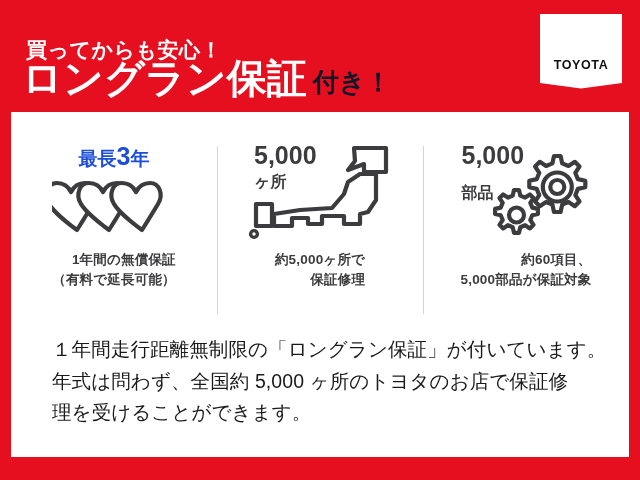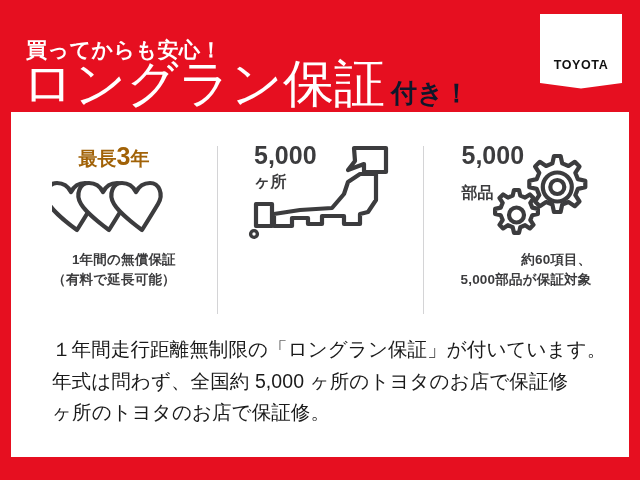--- a/index.html
+++ b/index.html
@@ -39,22 +39,22 @@
   }
   .header-title-row {
     position: absolute;
     left: 22px;
     top: 58px;
     display: flex;
     align-items: flex-end;
     white-space: nowrap;
   }
   .header-title {
-    font-size: 51px;
-    font-weight: normal;
+    font-size: 40px;
+    font-weight: bold;
     color: #ffffff;
     letter-spacing: 0px;
     line-height: 1;
   }
   .header-title-suffix {
     font-size: 26px;
     font-weight: bold;
     color: #0f172a;
     margin-left: 6px;
     padding-bottom: 3px;
@@ -163,21 +163,21 @@
     width: 150px;
     height: 110px;
   }
   .f1-label {
     position: absolute;
     left: 50%;
     transform: translateX(-50%);
     top: 8px;
     font-size: 19px;
     font-weight: bold;
-    color: #a16207;
+    color: #1d4ed8;
     white-space: nowrap;
     line-height: 1;
   }
   .f1-label .num { font-size: 25px; }
   .f1-hearts {
     position: absolute;
     left: 50%;
     transform: translateX(-50%);
     top: 38px;
   }
@@ -299,20 +299,24 @@
                 <path d="M8 62 L24 62 L24 84 L8 84 Z"></path>
               </g>
               <circle cx="6" cy="92" r="3.4" fill="none" stroke="#3c3c3e" stroke-width="3.4"></circle>
             </svg>
             <div class="f2-label">
               <span class="big">5,000</span>
               <span class="small">ヶ所</span>
             </div>
           </div>
         </div>
+        <div class="feature-caption">
+          <div>約5,000ヶ所で</div>
+          <div>保証修理</div>
+        </div>
       </div>
 
       <div class="feature">
         <div class="feature-visual">
           <div class="f3-wrap">
             <svg class="f3-gears" width="112" height="92" viewBox="0 0 112 92">
               <g fill="#ffffff" stroke="#3c3c3e" stroke-width="4.2" stroke-linejoin="round">
 
                 <path d="M70 6 l6.6 0 1.6 7.4 6.3 2.6 6.3-4.2 4.7 4.7 -4.2 6.3 2.6 6.3 7.4 1.6 0 6.6 -7.4 1.6 -2.6 6.3 4.2 6.3 -4.7 4.7 -6.3-4.2 -6.3 2.6 -1.6 7.4 -6.6 0 -1.6-7.4 -6.3-2.6 -6.3 4.2 -4.7-4.7 4.2-6.3 -2.6-6.3 -7.4-1.6 0-6.6 7.4-1.6 2.6-6.3 -4.2-6.3 4.7-4.7 6.3 4.2 6.3-2.6 Z"></path>
                 <circle cx="73.3" cy="37" r="14.5"></circle>
@@ -332,17 +336,17 @@
           <div>約60項目、</div>
           <div>5,000部品が保証対象</div>
         </div>
       </div>
 
     </div>
 
     <div class="body-copy">
       <div>１年間走行距離無制限の「ロングラン保証」が付いています。</div>
       <div>年式は問わず、全国約 5,000 ヶ所のトヨタのお店で保証修</div>
-      <div>ヶ所のトヨタのお店で保証修。</div>
+      <div>理を受けることができます。</div>
     </div>
 
   </div>
 </div>
 
 </body></html>

